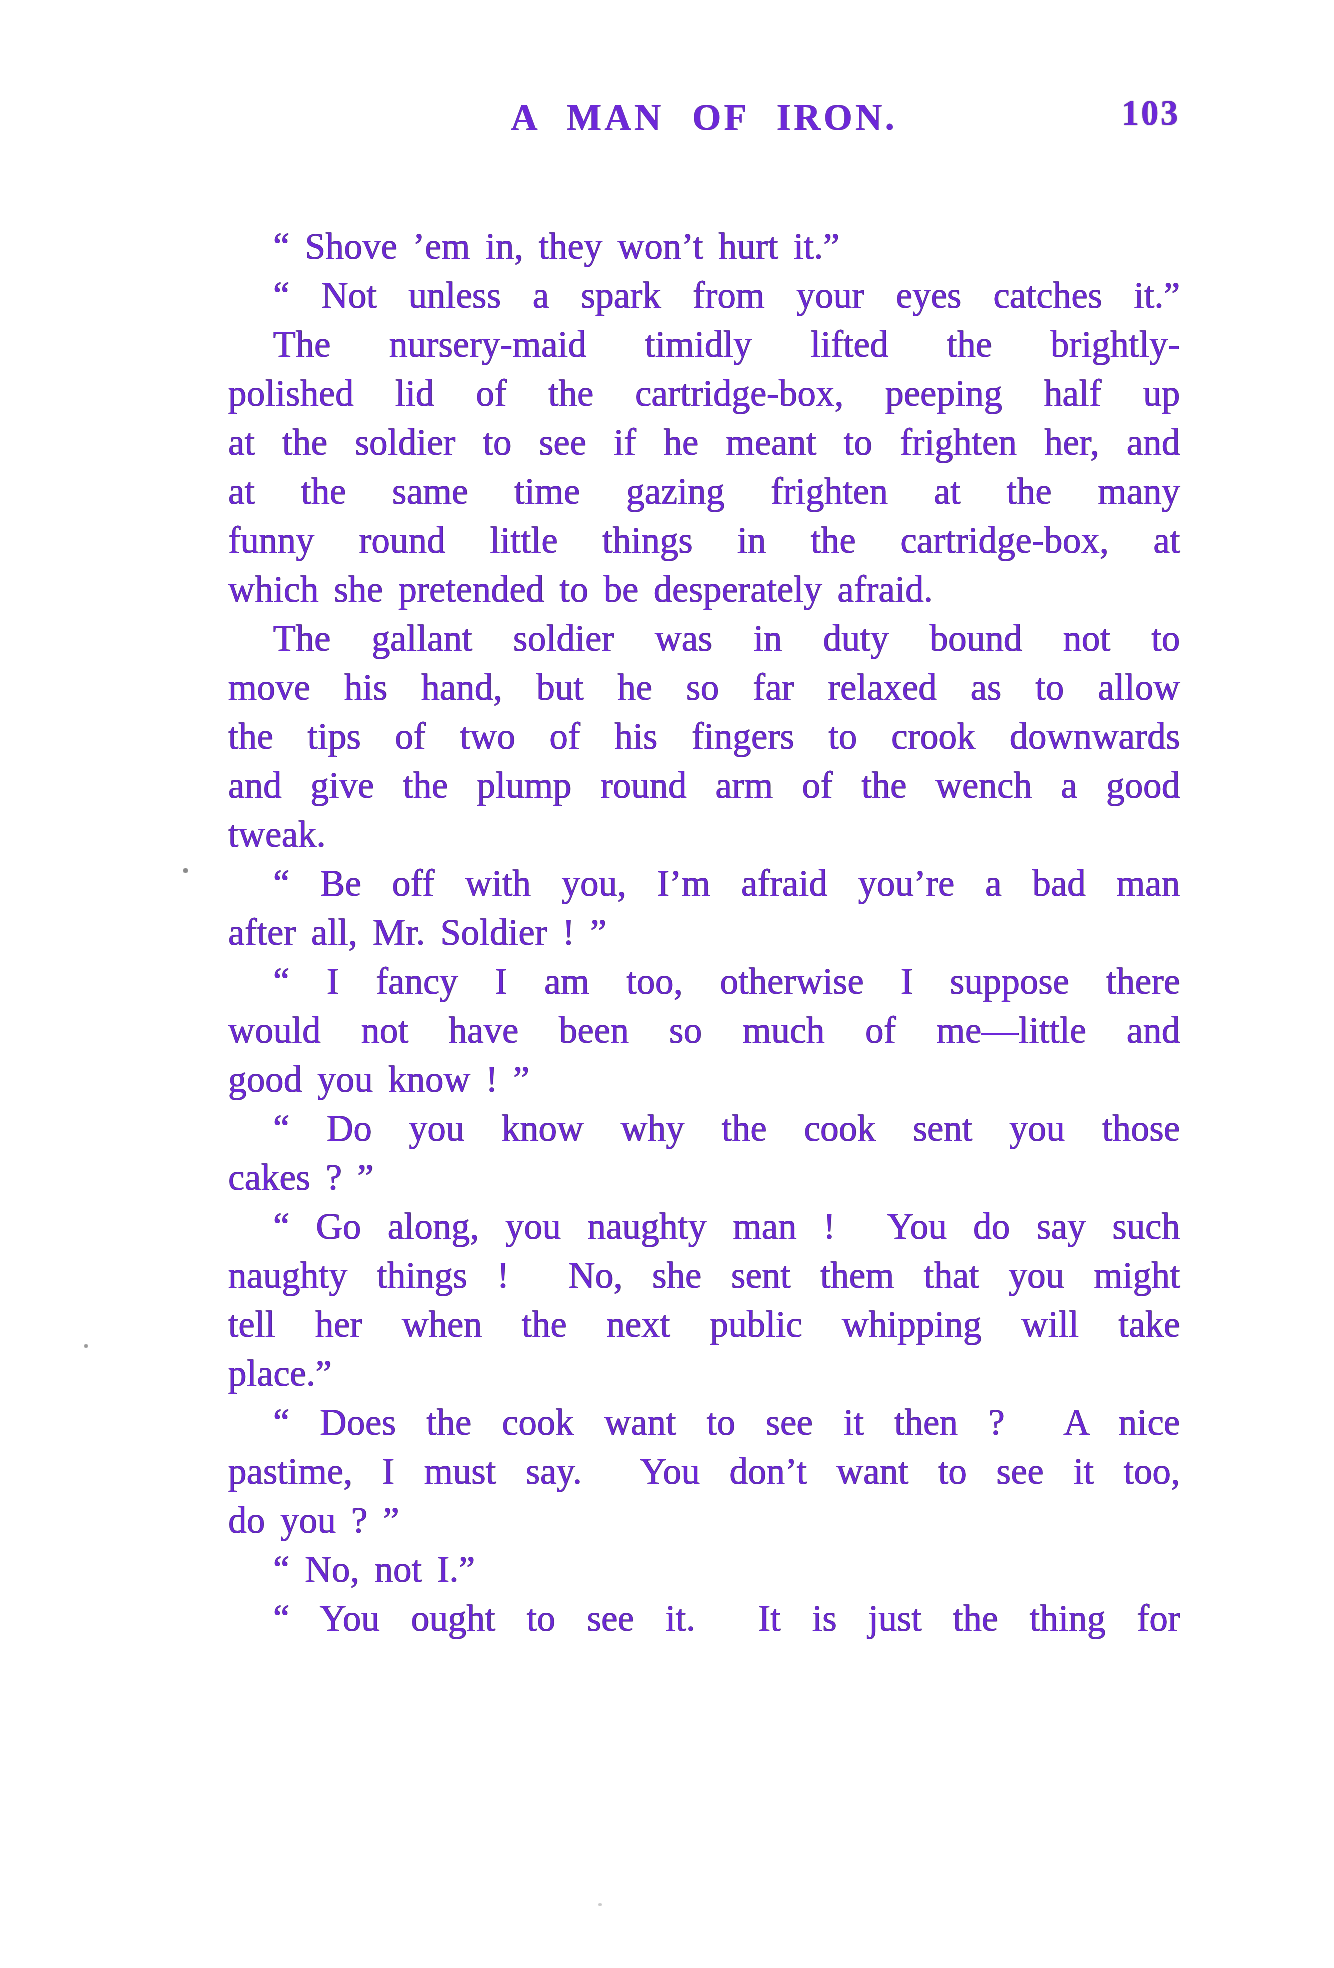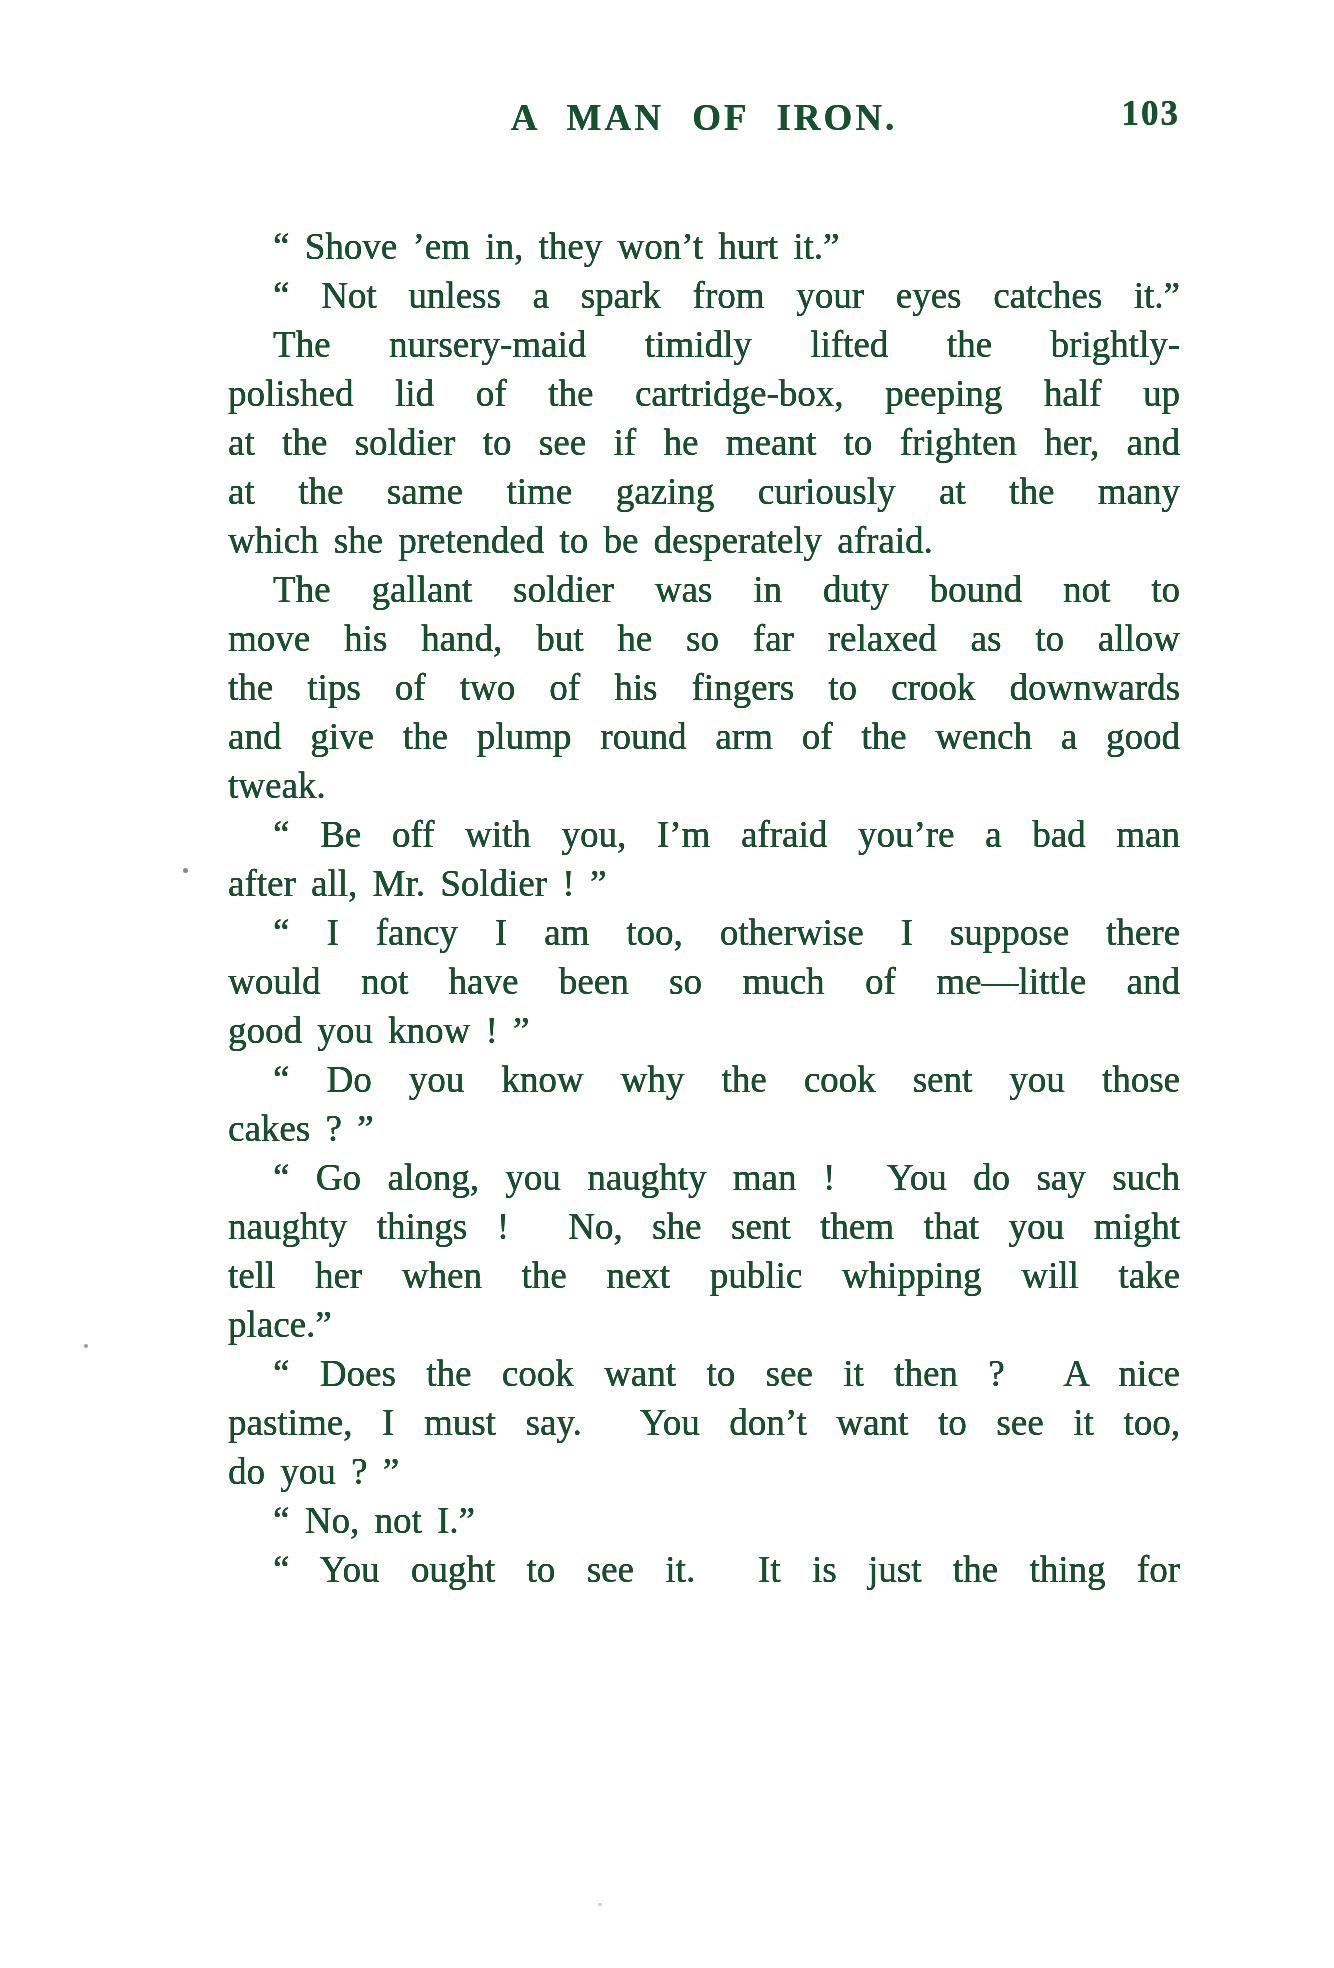--- a/index.html
+++ b/index.html
@@ -1,20 +1,20 @@
 <!DOCTYPE html>
 <html><head>
 <meta charset="utf-8">
 <style>
   html,body{margin:0;padding:0;background:#ffffff;}
   .page{
     position:relative;
     width:1334px;height:1968px;
     background:#ffffff;
-    color:#14532d;
+    color:#6d28d9;
     font-family:"Liberation Serif","DejaVu Serif",serif;
     box-sizing:border-box;
     padding:96px 154px 0 228px;
     overflow:hidden;
   }
   .pagehead{position:relative;height:46px;}
   .runtitle{
     text-align:center;
     font-size:37px;
     letter-spacing:3px;
@@ -56,21 +56,22 @@
     <div class="runtitle">A MAN OF IRON.</div>
     <div class="folio">103</div>
   </header>
 
   <main class="textblock">
     <div class="ln ind">“ Shove ’em in, they won’t hurt it.”</div>
     <div class="ln ind j">“ Not unless a spark from your eyes catches it.”</div>
     <div class="ln ind j">The nursery-maid timidly lifted the brightly-</div>
     <div class="ln j">polished lid of the cartridge-box, peeping half up</div>
     <div class="ln j">at the soldier to see if he meant to frighten her, and</div>
-    <div class="ln j">at the same time gazing curiously at the many</div>
+    <div class="ln j">at the same time gazing frighten at the many</div>
+    <div class="ln j">funny round little things in the cartridge-box, at</div>
     <div class="ln">which she pretended to be desperately afraid.</div>
     <div class="ln ind j">The gallant soldier was in duty bound not to</div>
     <div class="ln j">move his hand, but he so far relaxed as to allow</div>
     <div class="ln j">the tips of two of his fingers to crook downwards</div>
     <div class="ln j">and give the plump round arm of the wench a good</div>
     <div class="ln">tweak.</div>
     <div class="ln ind j">“ Be off with you, I’m afraid you’re a bad man</div>
     <div class="ln">after all, Mr. Soldier ! ”</div>
     <div class="ln ind j">“ I fancy I am too, otherwise I suppose there</div>
     <div class="ln j">would not have been so much of me—little and</div>

